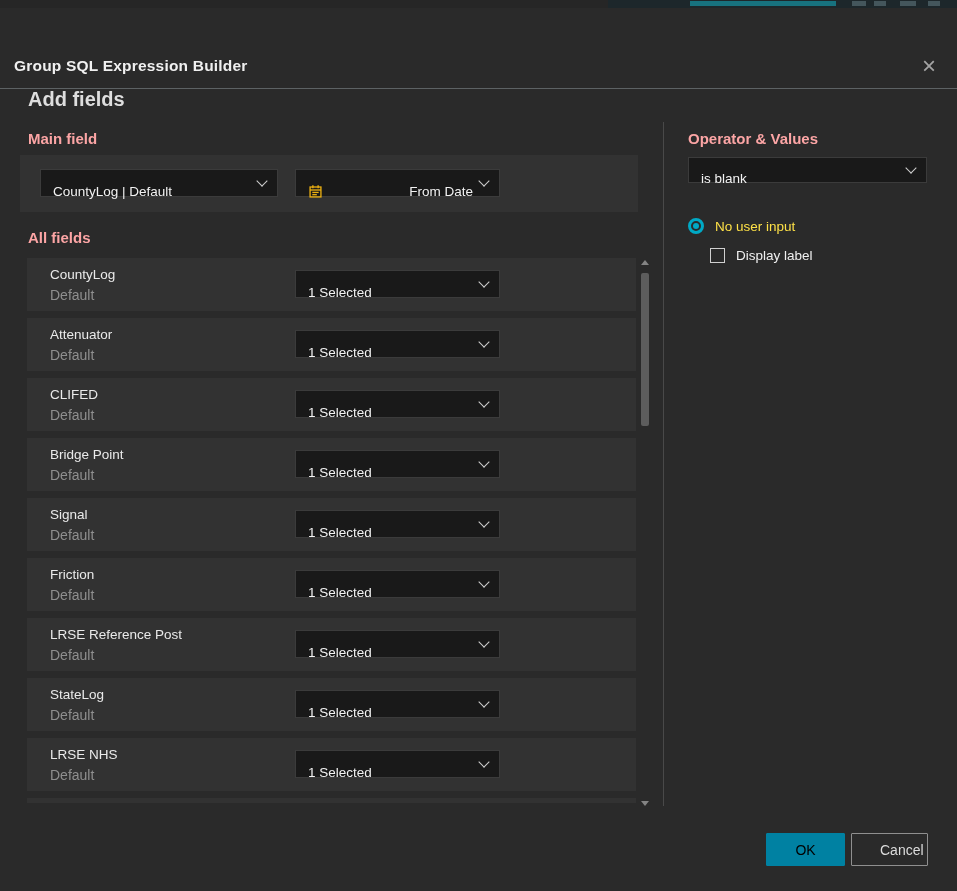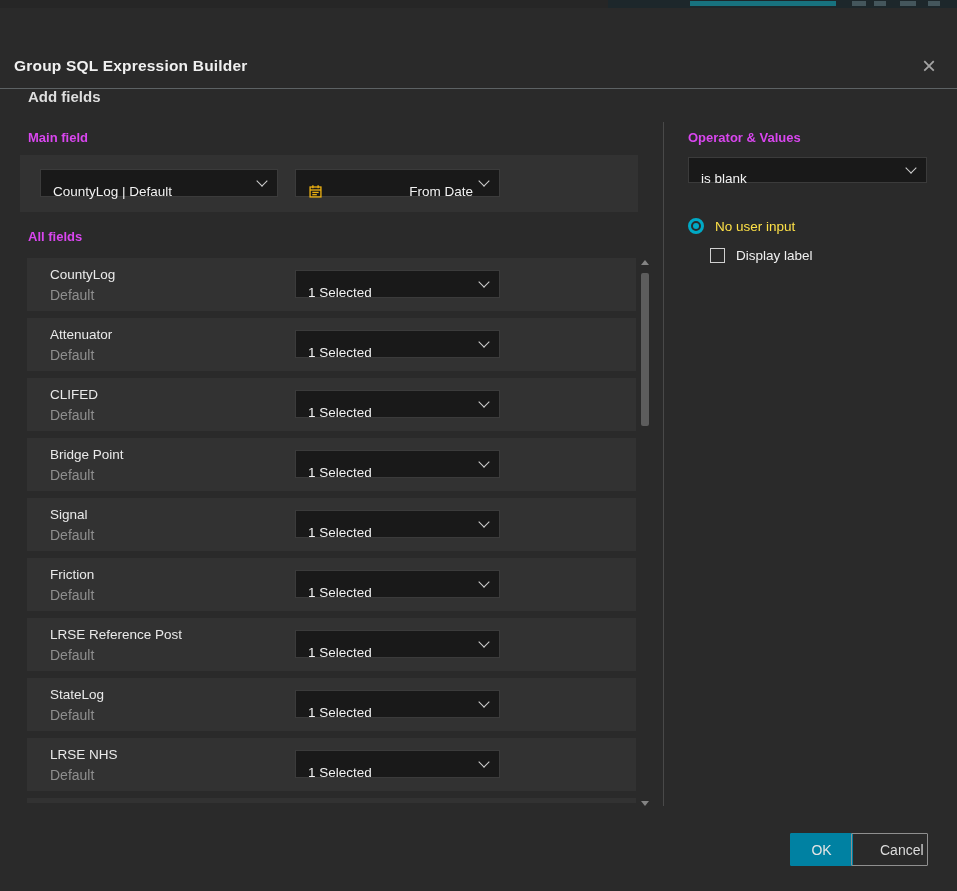--- a/index.html
+++ b/index.html
@@ -19,22 +19,22 @@
   .frag.g3{left:900px;width:16px;background:#44565c;}
   .frag.g4{left:928px;width:12px;background:#44565c;}
 
   
   .dialog{position:absolute;top:8px;left:0;width:957px;height:883px;background:#2a2a2a;}
   .dlg-header{position:absolute;top:0;left:0;width:100%;height:44px;border-bottom:1px solid #5d6264;margin-top:36px;}
   .dlg-title{position:absolute;left:14px;top:0;line-height:44px;font-size:15.5px;font-weight:bold;color:#f0f0f0;letter-spacing:.2px;}
   .dlg-close{position:absolute;right:13px;top:0;width:30px;height:44px;line-height:42px;text-align:center;
     font-size:24px;font-weight:300;color:#a3a3a3;cursor:pointer;background:none;border:none;padding:0;}
 
-  .heading{position:absolute;left:28px;top:80px;font-size:15px;font-weight:bold;color:#dedede;}
-  .sec-label{position:absolute;font-size:13px;font-weight:bold;color:#d946ef;}
+  .heading{position:absolute;left:28px;top:80px;font-size:20px;font-weight:bold;color:#dedede;}
+  .sec-label{position:absolute;font-size:15px;font-weight:bold;color:#fca5a5;}
   .lbl-mainfield{left:28px;top:122px;}
   .lbl-allfields{left:28px;top:221px;}
   .lbl-operator{left:688px;top:122px;}
 
   
   .select{
     position:absolute;background:#191919;border:1px solid #3b3b3b;box-sizing:border-box;
     color:#f2f2f2;font-size:13.5px;cursor:pointer;
     display:flex;align-items:center;padding:16px 26px 0 12px;
   }
@@ -73,21 +73,21 @@
   .radio .dot{position:absolute;left:2px;top:2px;width:6px;height:6px;border-radius:50%;background:#00a9c5;display:none;}
   .radio.checked .dot{display:block;}
   .radio-label{margin-left:11px;font-size:13.5px;color:#fde047;}
   .check-row{position:absolute;left:710px;top:240px;display:flex;align-items:center;cursor:pointer;}
   .checkbox{width:13px;height:13px;border:1.5px solid #d0d0d0;background:transparent;flex:0 0 auto;}
   .check-label{margin-left:11px;font-size:13.5px;color:#f0f0f0;}
 
   
   .btn{position:absolute;top:825px;height:33px;font-size:14px;border-radius:1px;cursor:pointer;box-sizing:border-box;
     font-family:"Liberation Sans", sans-serif;}
-  .btn-ok{left:766px;width:63px;background:#0081a2;color:#e5e5e5;border:1px solid #0081a2;margin-left:24px;}
+  .btn-ok{left:766px;width:79px;background:#0081a2;color:#000000;border:1px solid #0081a2;}
   .btn-cancel{left:851px;width:77px;background:transparent;color:#dcdcdc;border:1px solid #8f8f8f;padding-left:28px;}
 </style>
 </head>
 <body>
 
 <div class="screen">
 
   <div class="backdrop">
     <div class="panel"></div>
     <div class="frag teal"></div>

